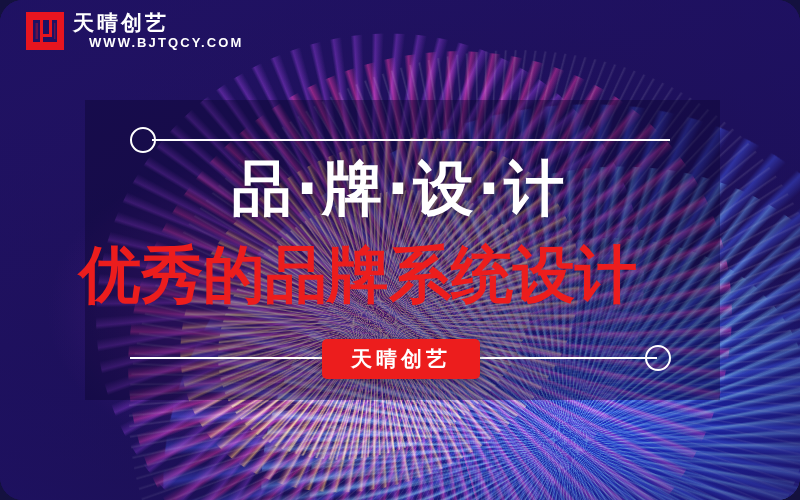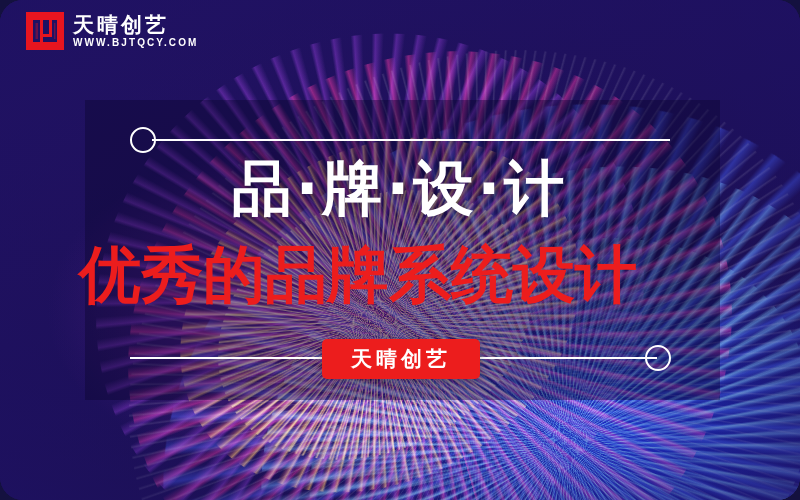--- a/index.html
+++ b/index.html
@@ -141,25 +141,26 @@
   .logo-cn{
     color:#ffffff;
     font-size:21px;
     font-weight:bold;
     letter-spacing:3px;
     line-height:1;
     font-family:"DejaVu Sans","Liberation Sans",sans-serif;
   }
   .logo-url{
     color:#ffffff;
-    font-size:10px;
+    font-size:13px;
     font-weight:bold;
     letter-spacing:2.1px;
     line-height:1;
     font-family:"Liberation Sans",sans-serif;
+    margin-left:16px;
   }
 
   
   .rule{
     position:absolute;
     height:2px;
     background:#ffffff;
   }
   .rule-top{ left:152px; top:139px; width:518px; }
   .rule-bottom{ left:130px; top:357px; width:527px; }

